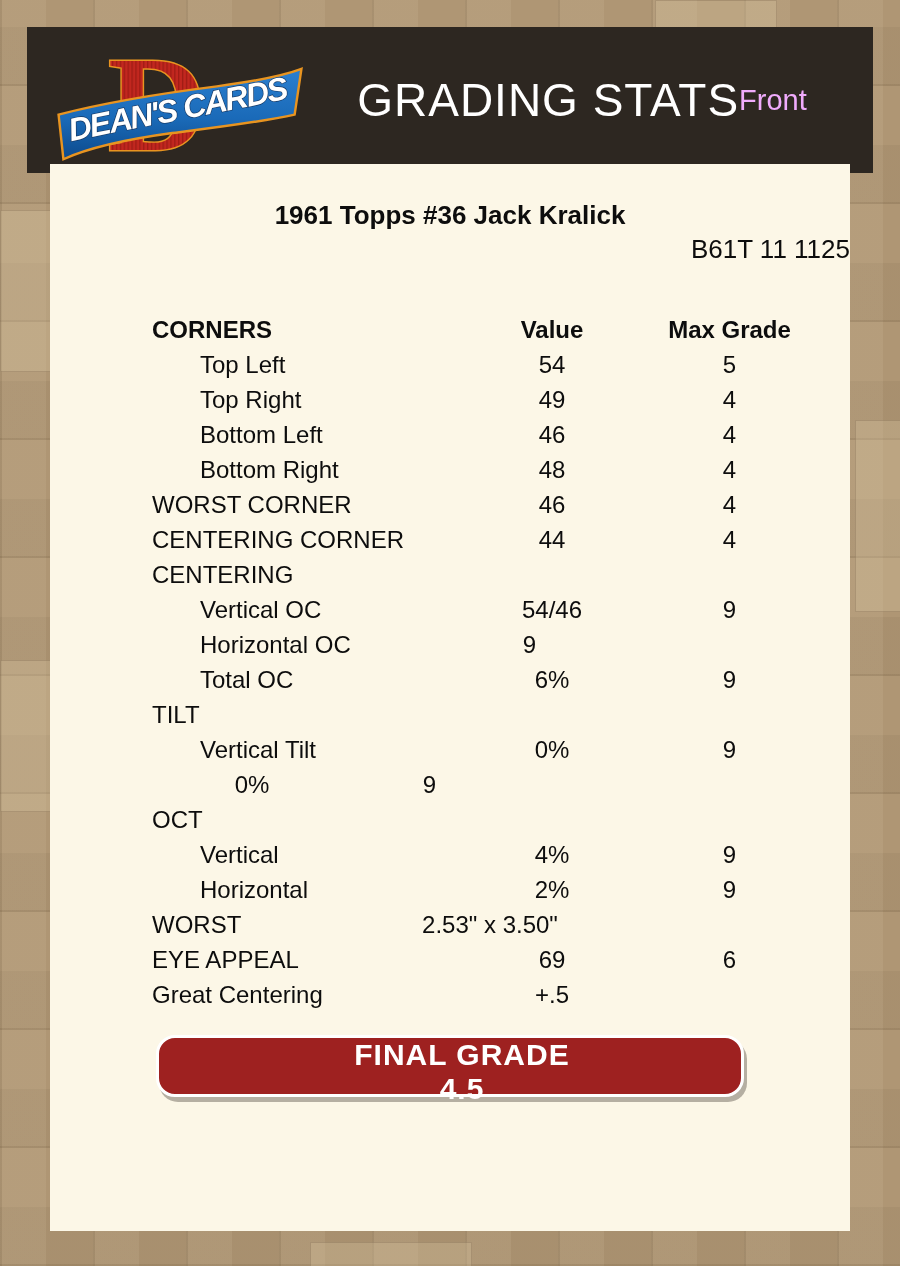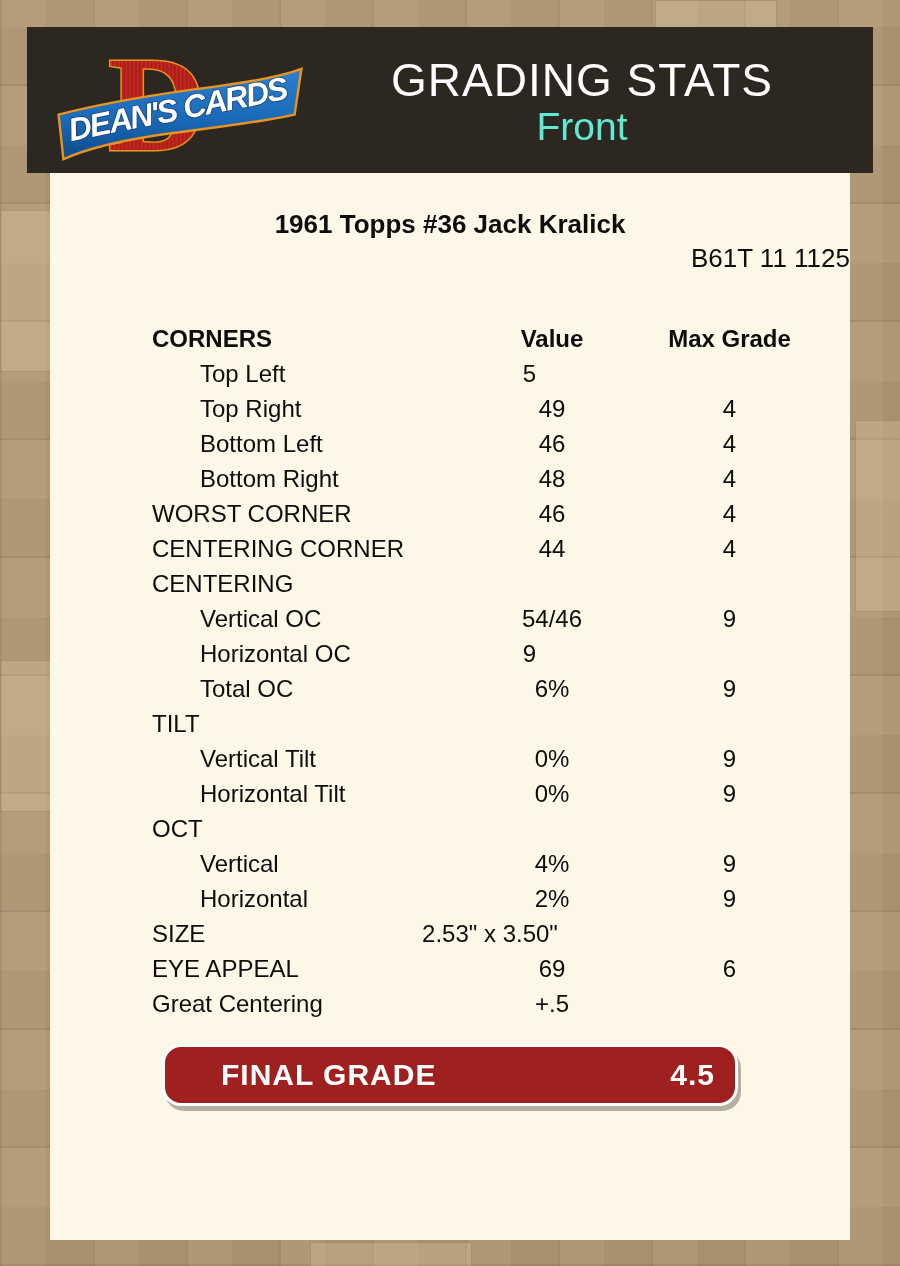--- a/index.html
+++ b/index.html
@@ -17,27 +17,27 @@
       repeating-linear-gradient(0deg, rgba(60,45,25,.06) 0 59px, rgba(0,0,0,0) 59px 118px);
   }
   .collage .patch{position:absolute;background:rgba(224,205,170,.28);border:1px solid rgba(90,70,45,.22);}
 
   
   .header-bar{
     position:absolute;left:27px;top:27px;right:27px;height:146px;
     background:#2d2721;display:flex;align-items:center;
   }
   .logo{width:262px;height:136px;margin-left:22px;flex:0 0 auto;}
-  .header-text{flex:1;display:flex;flex-direction:column;align-items:center;justify-content:center;padding-right:20px;}
+  .header-text{flex:1;display:flex;flex-direction:row;align-items:center;justify-content:center;padding-right:20px;}
   .header-title{color:#ffffff;font-size:46px;line-height:54px;letter-spacing:1px;}
-  .header-subtitle{color:#5eead4;font-size:39px;line-height:40px;}
+  .header-subtitle{color:#f0abfc;font-size:29px;line-height:40px;}
 
   
   .panel{
-    position:absolute;left:50px;top:173px;width:800px;height:1067px;
+    position:absolute;left:50px;top:164px;width:800px;height:1067px;
     background:#fcf7e7;color:#0d0d0d;
   }
   .card-title{margin-top:34px;text-align:center;font-size:26px;line-height:34px;font-weight:bold;}
   .card-code{text-align:right;font-size:26px;line-height:34px;}
 
   .grading-table{margin:43px 0 0 102px;width:655px;}
   .row{display:flex;align-items:flex-end;height:35px;font-size:24px;}
   .row .c-label{width:300px;box-sizing:border-box;white-space:nowrap;}
   .row .c-value{width:200px;text-align:center;white-space:nowrap;}
   .row .c-max{width:155px;text-align:center;white-space:nowrap;}
@@ -45,21 +45,21 @@
   .row.colheader .c-label,.row.colheader .c-value,.row.colheader .c-max{font-weight:bold;}
   .row.indent .c-label{padding-left:48px;margin-top:32px;}
   .row.gap{}
   .row.size .c-value{position:relative;left:-62px;}
 
   .final-wrap{margin-top:26px;display:flex;justify-content:center;}
   .final-grade{
     width:494px;height:56px;background:#9e2120;border:3px solid #ffffff;border-radius:19px;
     box-shadow:3px 5px 0 #b5afa2;
     display:flex;align-items:center;justify-content:space-between;
-    padding:0 20px 0 56px;box-sizing:content-box;cursor:pointer;
+    padding:0 32px 0 56px;box-sizing:content-box;cursor:pointer;flex-direction:column;
   }
   .final-grade .fg-label,.final-grade .fg-value{color:#ffffff;font-size:30px;font-weight:bold;letter-spacing:1px;}
 </style>
 </head>
 <body>
 
 <div class="page">
 
   <div class="collage">
     <div class="patch" style="left:0;top:210px;width:50px;height:160px;"></div>
@@ -103,20 +103,21 @@
 
     <div class="grading-table" id="grading-table">
   <div class="row colheader">
     <span class="c-label">CORNERS</span>
     <span class="c-value">Value</span>
     <span class="c-max">Max Grade</span>
   </div>
 
   <div class="row indent">
     <span class="c-label">Top Left</span>
+    <span class="c-value">54</span>
     <span class="c-max">5</span>
   </div>
 
   <div class="row indent">
     <span class="c-label">Top Right</span>
     <span class="c-value">49</span>
     <span class="c-max">4</span>
   </div>
 
   <div class="row indent">
@@ -172,21 +173,20 @@
     <span class="c-max"></span>
   </div>
 
   <div class="row indent">
     <span class="c-label">Vertical Tilt</span>
     <span class="c-value">0%</span>
     <span class="c-max">9</span>
   </div>
 
   <div class="row indent">
-    <span class="c-label">Horizontal Tilt</span>
     <span class="c-value">0%</span>
     <span class="c-max">9</span>
   </div>
 
   <div class="row bold">
     <span class="c-label">OCT</span>
     <span class="c-value"></span>
     <span class="c-max"></span>
   </div>
 
@@ -196,21 +196,21 @@
     <span class="c-max">9</span>
   </div>
 
   <div class="row indent">
     <span class="c-label">Horizontal</span>
     <span class="c-value">2%</span>
     <span class="c-max">9</span>
   </div>
 
   <div class="row bold size">
-    <span class="c-label">SIZE</span>
+    <span class="c-label">WORST</span>
     <span class="c-value">2.53" x 3.50"</span>
     <span class="c-max"></span>
   </div>
 
   <div class="row bold gap">
     <span class="c-label">EYE APPEAL</span>
     <span class="c-value">69</span>
     <span class="c-max">6</span>
   </div>
 

